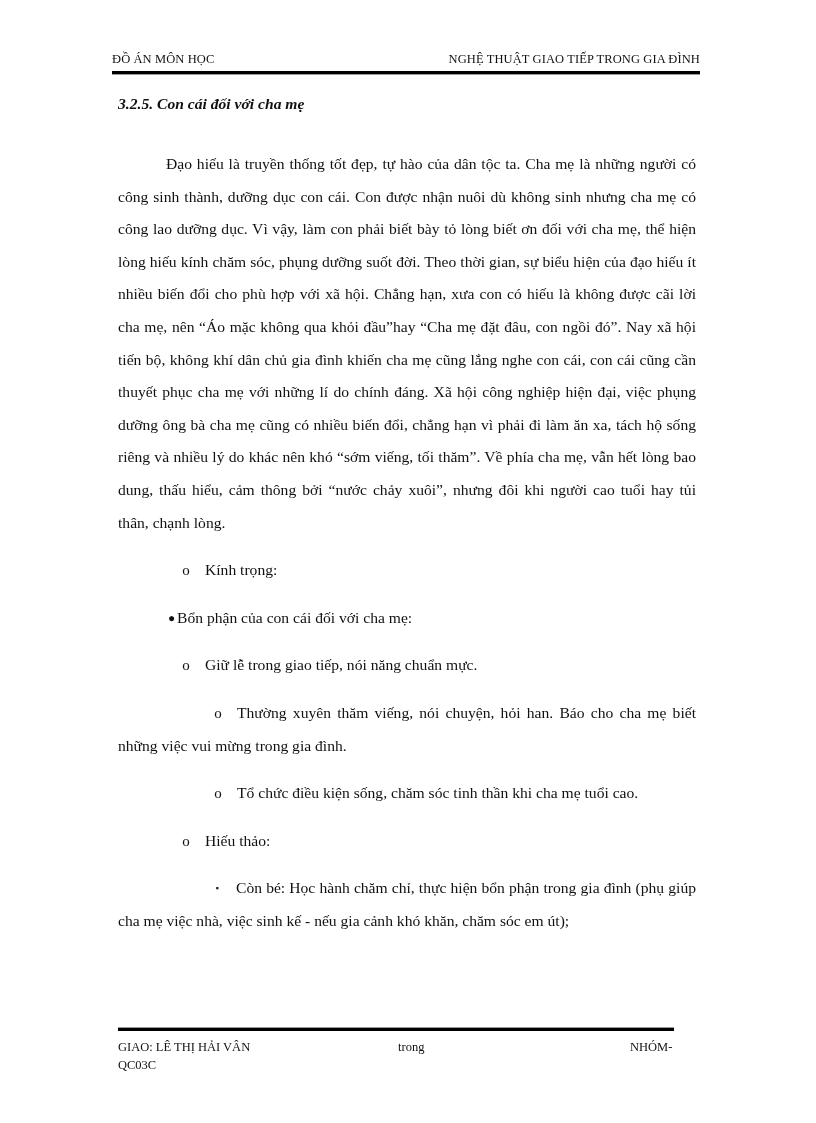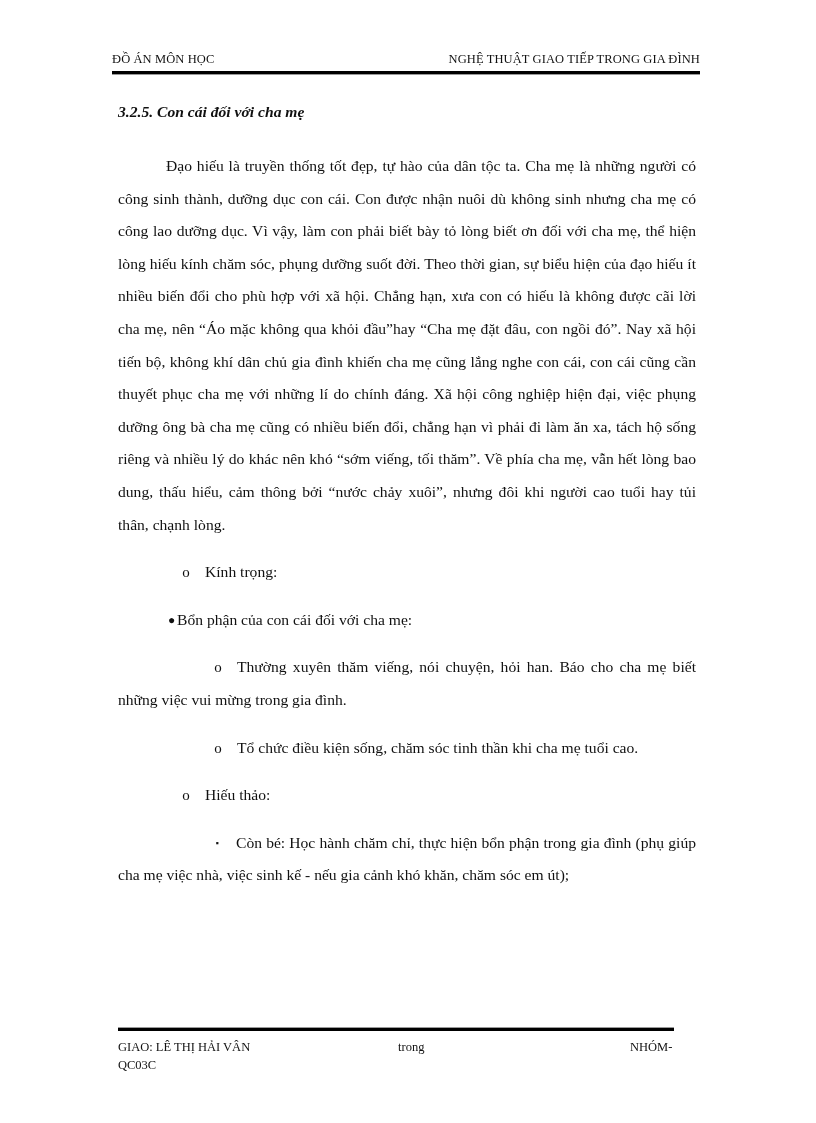--- a/index.html
+++ b/index.html
@@ -55,42 +55,42 @@
       top: 74px;
       width: 588px;
       height: 1px;
       background: #9a9a9a;
     }
 
     
     .content {
       position: absolute;
       left: 118px;
-      top: 96px;
+      top: 88px;
       width: 578px;
       font-size: 15.6px;
       line-height: 32.6px;
     }
     .section-title {
       font-weight: bold;
       font-style: italic;
       font-size: 15.6px;
       margin: 0;
       height: 32px;
       line-height: 32px;
       position: relative;
       top: 0;
     }
     .para {
       margin: 0;
       text-align: justify;
       text-indent: 48px;
     }
     .para-wrap {
-      margin-top: 22px;
+      margin-top: 28px;
     }
     .list-block {
       margin-top: 15px;
     }
     .item {
       position: relative;
       margin: 0 0 15px 0;
       text-align: justify;
     }
     .item .marker {
@@ -200,20 +200,23 @@
 
     <div class="list-block">
       <div class="item l2">
         <span class="marker">o</span><span>Kính trọng:</span>
       </div>
 
       <div class="item l1">
         <span class="marker">●</span><span>Bổn phận của con cái đối với cha mẹ:</span>
       </div>
 
+      <div class="item l2">
+        <span class="marker">o</span><span>Giữ lễ trong giao tiếp, nói năng chuẩn mực.</span>
+      </div>
 
       <div class="item l2-wrap">
         <span class="marker">o</span><span>Thường xuyên thăm viếng, nói chuyện, hỏi han. Báo cho cha mẹ biết những việc vui mừng trong gia đình.</span>
       </div>
 
 
       <div class="item l2-wrap">
         <span class="marker">o</span><span>Tổ chức điều kiện sống, chăm sóc tinh thần khi cha mẹ tuổi cao.</span>
       </div>
 

